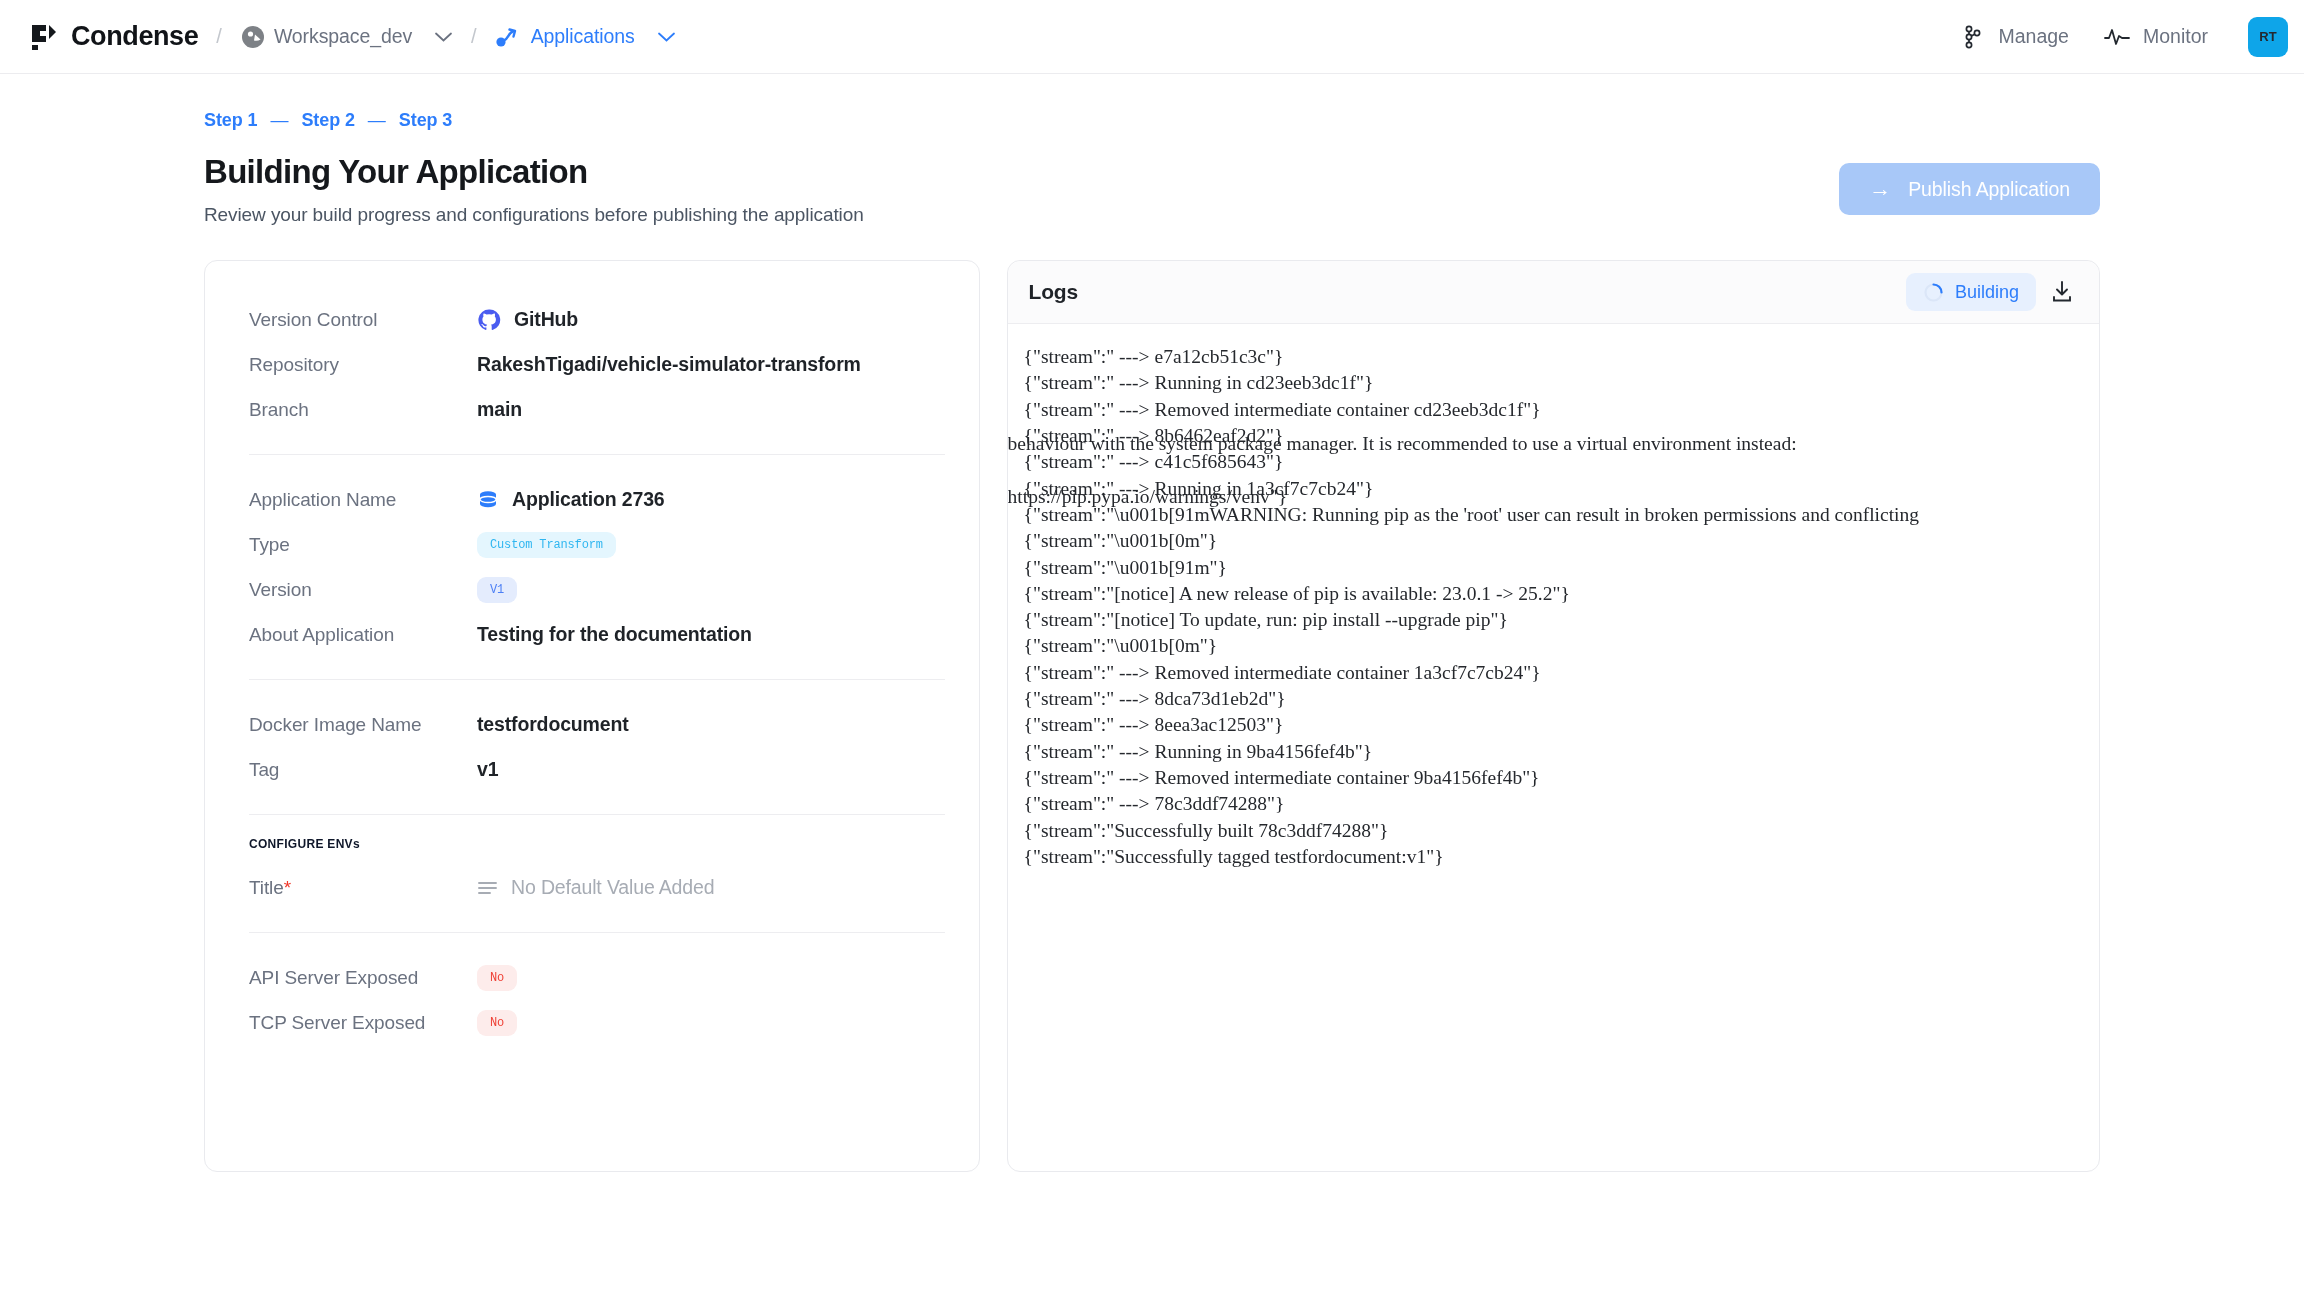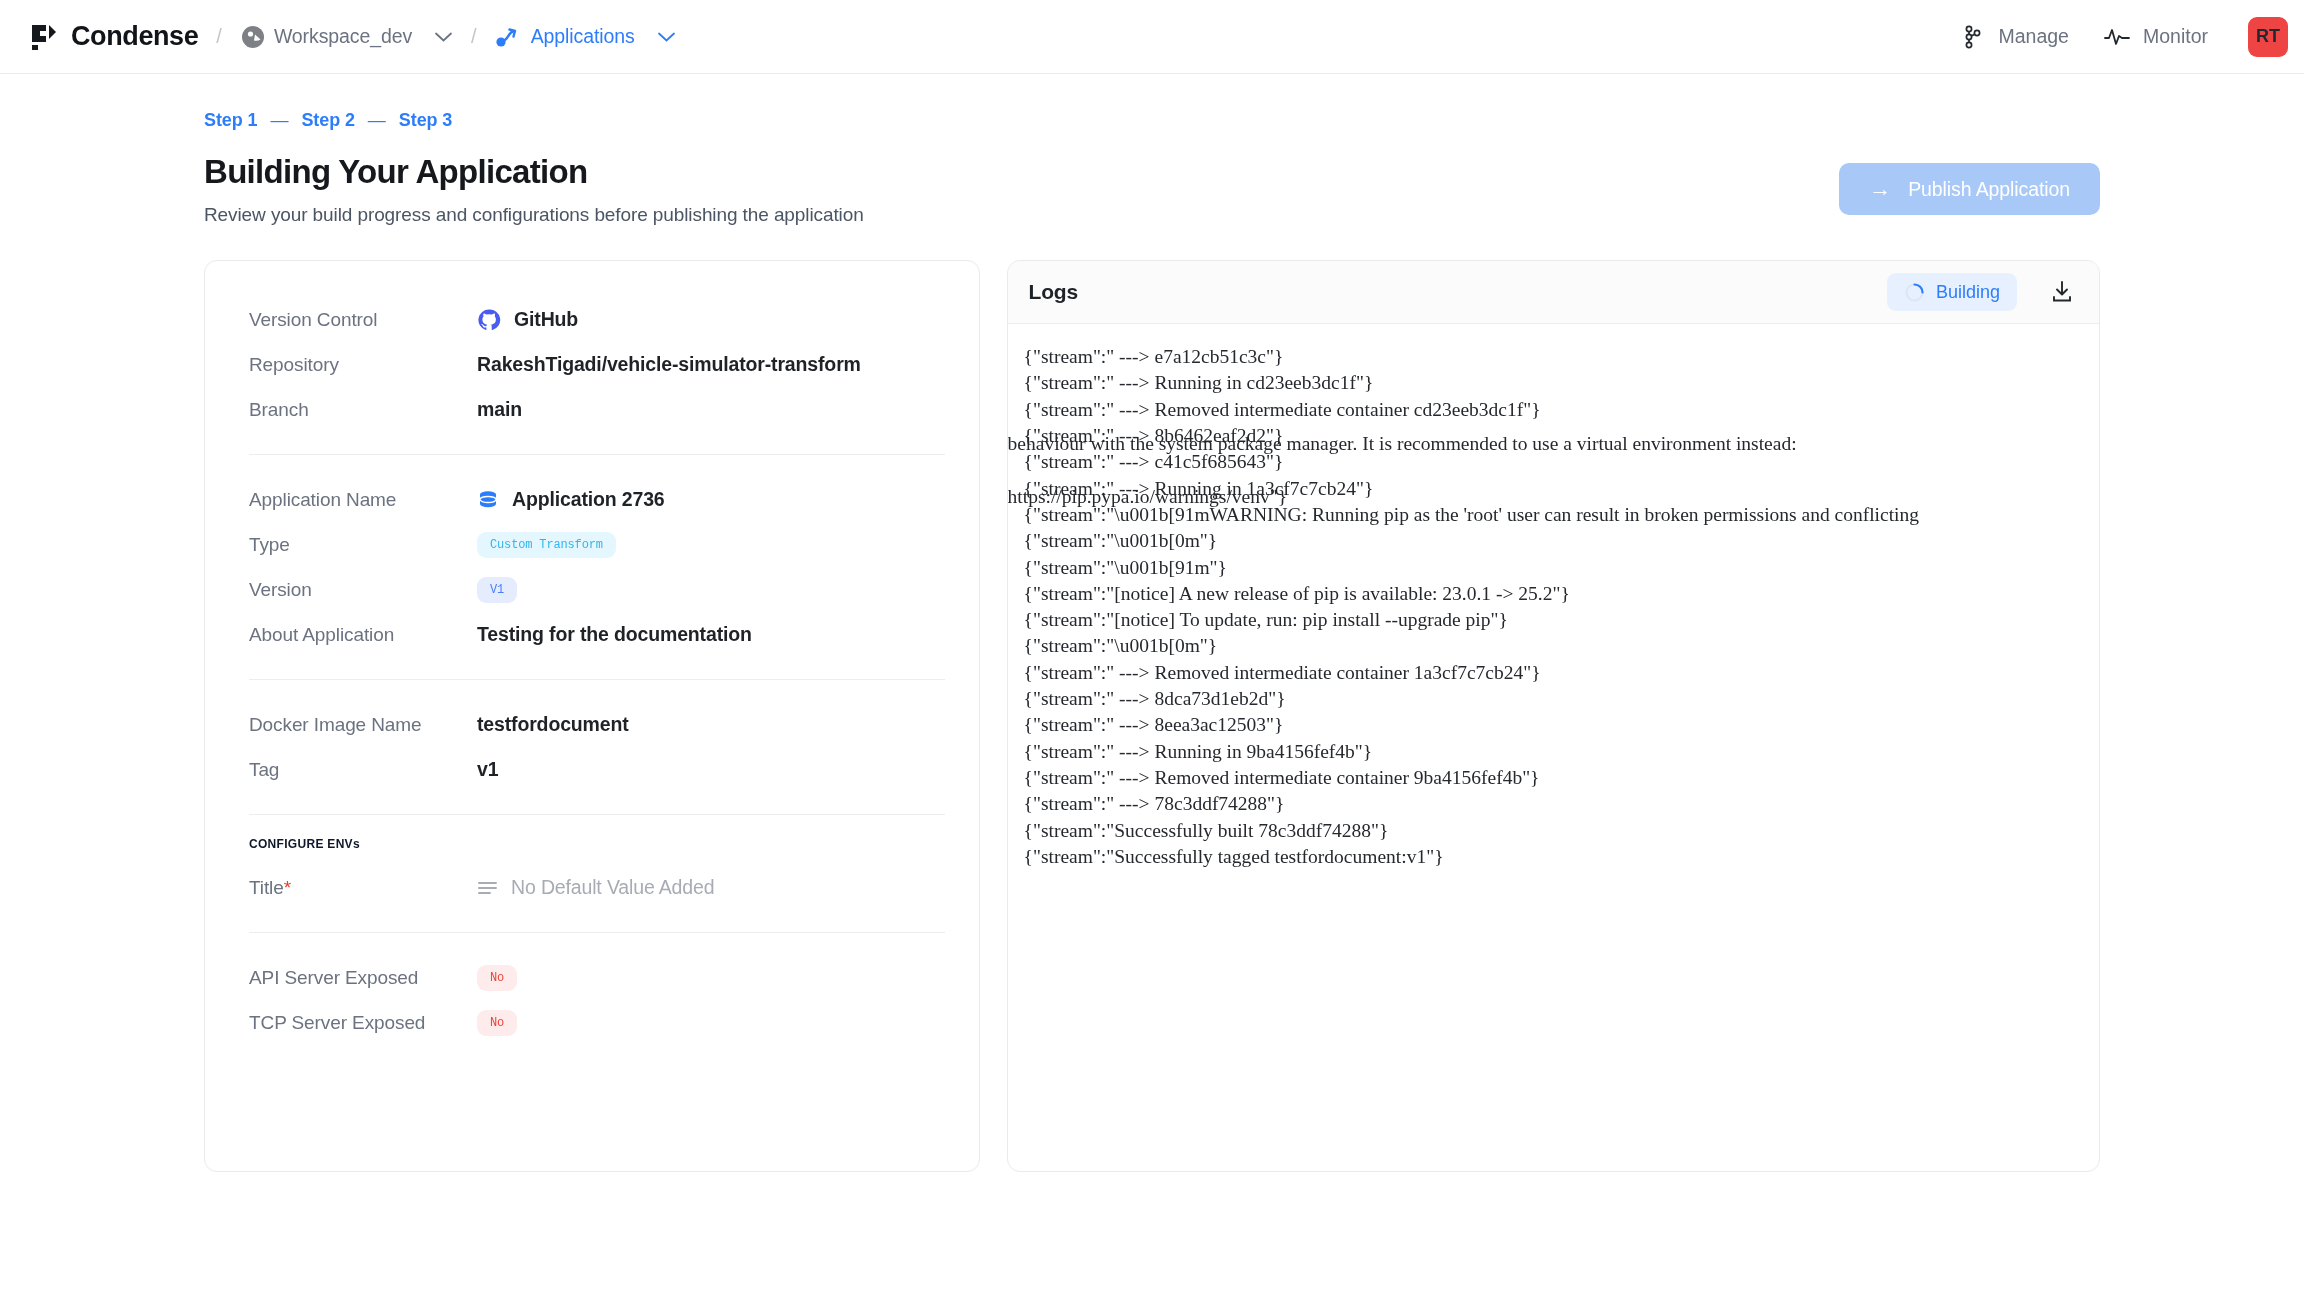--- a/index.html
+++ b/index.html
@@ -29,23 +29,23 @@
 
   .crumb { display:flex; align-items:center; gap:8px; }
   .crumb-label { font-size:19.5px; color:#6b7280; letter-spacing:-0.1px; }
   .crumb-label.blue { color:#2d7dfb; }
   .chev { margin-left:14px; display:block; }
 
   .topbar-right { margin-left:auto; display:flex; align-items:center; gap:34px; }
   .top-action { display:flex; align-items:center; gap:12px; }
   .top-action span { font-size:19.5px; color:#6b7280; }
   .avatar {
-    width:40px; height:40px; border-radius:9px; background:#ef4444;
+    width:40px; height:40px; border-radius:9px; background:#0ea5e9;
     display:flex; align-items:center; justify-content:center;
-    font-size:18px; font-weight:600; color:#23282f; margin-left:6px;
+    font-size:13px; font-weight:600; color:#23282f; margin-left:6px;
   }
 
   
   .page { padding: 36px 0 0 0; }
 
   .steps { display:flex; align-items:center; gap:13px; margin:0 0 0 204px; }
   .step { font-size:18px; color:#2d7dfb; font-weight:600; letter-spacing:-0.1px; }
   .step-dash { color:#2d7dfb; font-size:18px; }
 
   .titlerow { display:flex; align-items:flex-start; margin:22px 204px 0 204px;gap:20px; }
@@ -89,21 +89,21 @@
   .req { color:#f0392b; }
   .placeholder { color:#a7acb4; font-weight:400; font-size:19.5px; }
 
   
   .logs-head {
     height:63px; border-bottom:1px solid #ededf0;
     display:flex; align-items:center; padding:0 24px 0 21px;
     background:#fbfbfc; border-radius:13px 13px 0 0;
   }
   .logs-title { font-size:21px; font-weight:600; color:#1f2328; letter-spacing:-0.2px; }
-  .logs-head-right { margin-left:auto; display:flex; align-items:center; gap:32px; }
+  .logs-head-right { margin-left:auto; display:flex; align-items:center; gap:13px; }
   .status-badge {
     background:#e7f0fe; border-radius:9px; height:38px;
     display:flex; align-items:center; gap:11px; padding:0 17px;
     font-size:18px; color:#2d7dfb; font-weight:500;
   }
   .logs-body {
     padding:20px 16px 0 16px;
     font-family:"Liberation Serif", serif;
     font-size:19.5px; color:#25282d;
     line-height:1.35;

